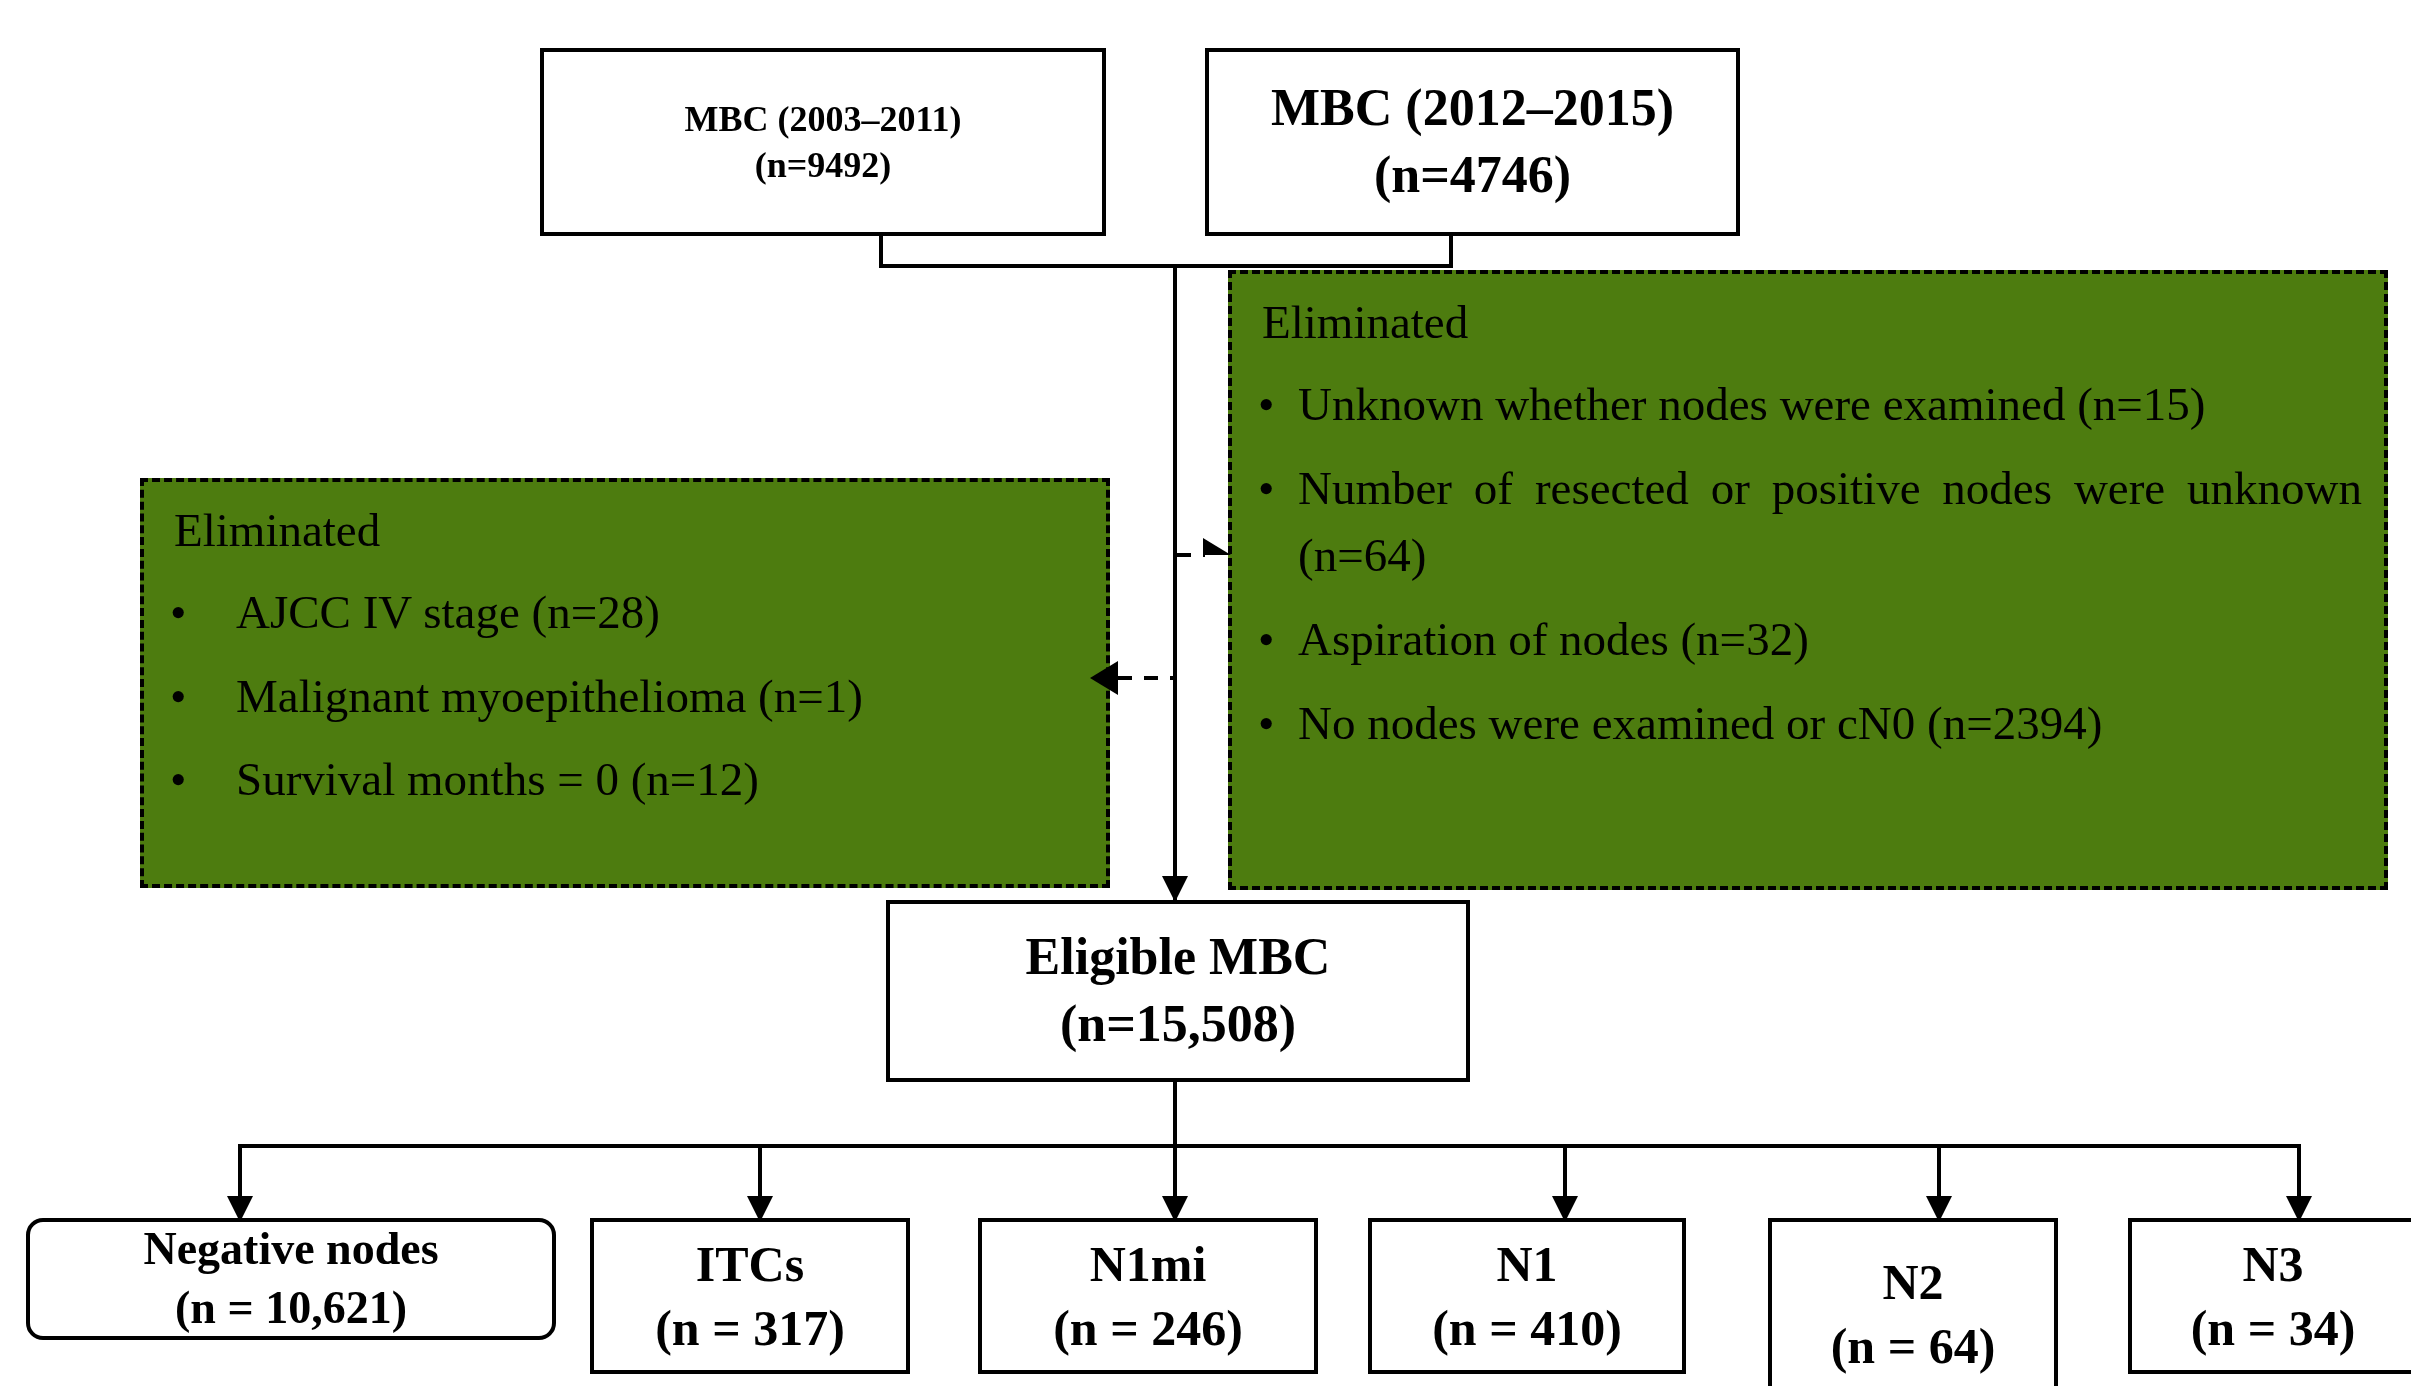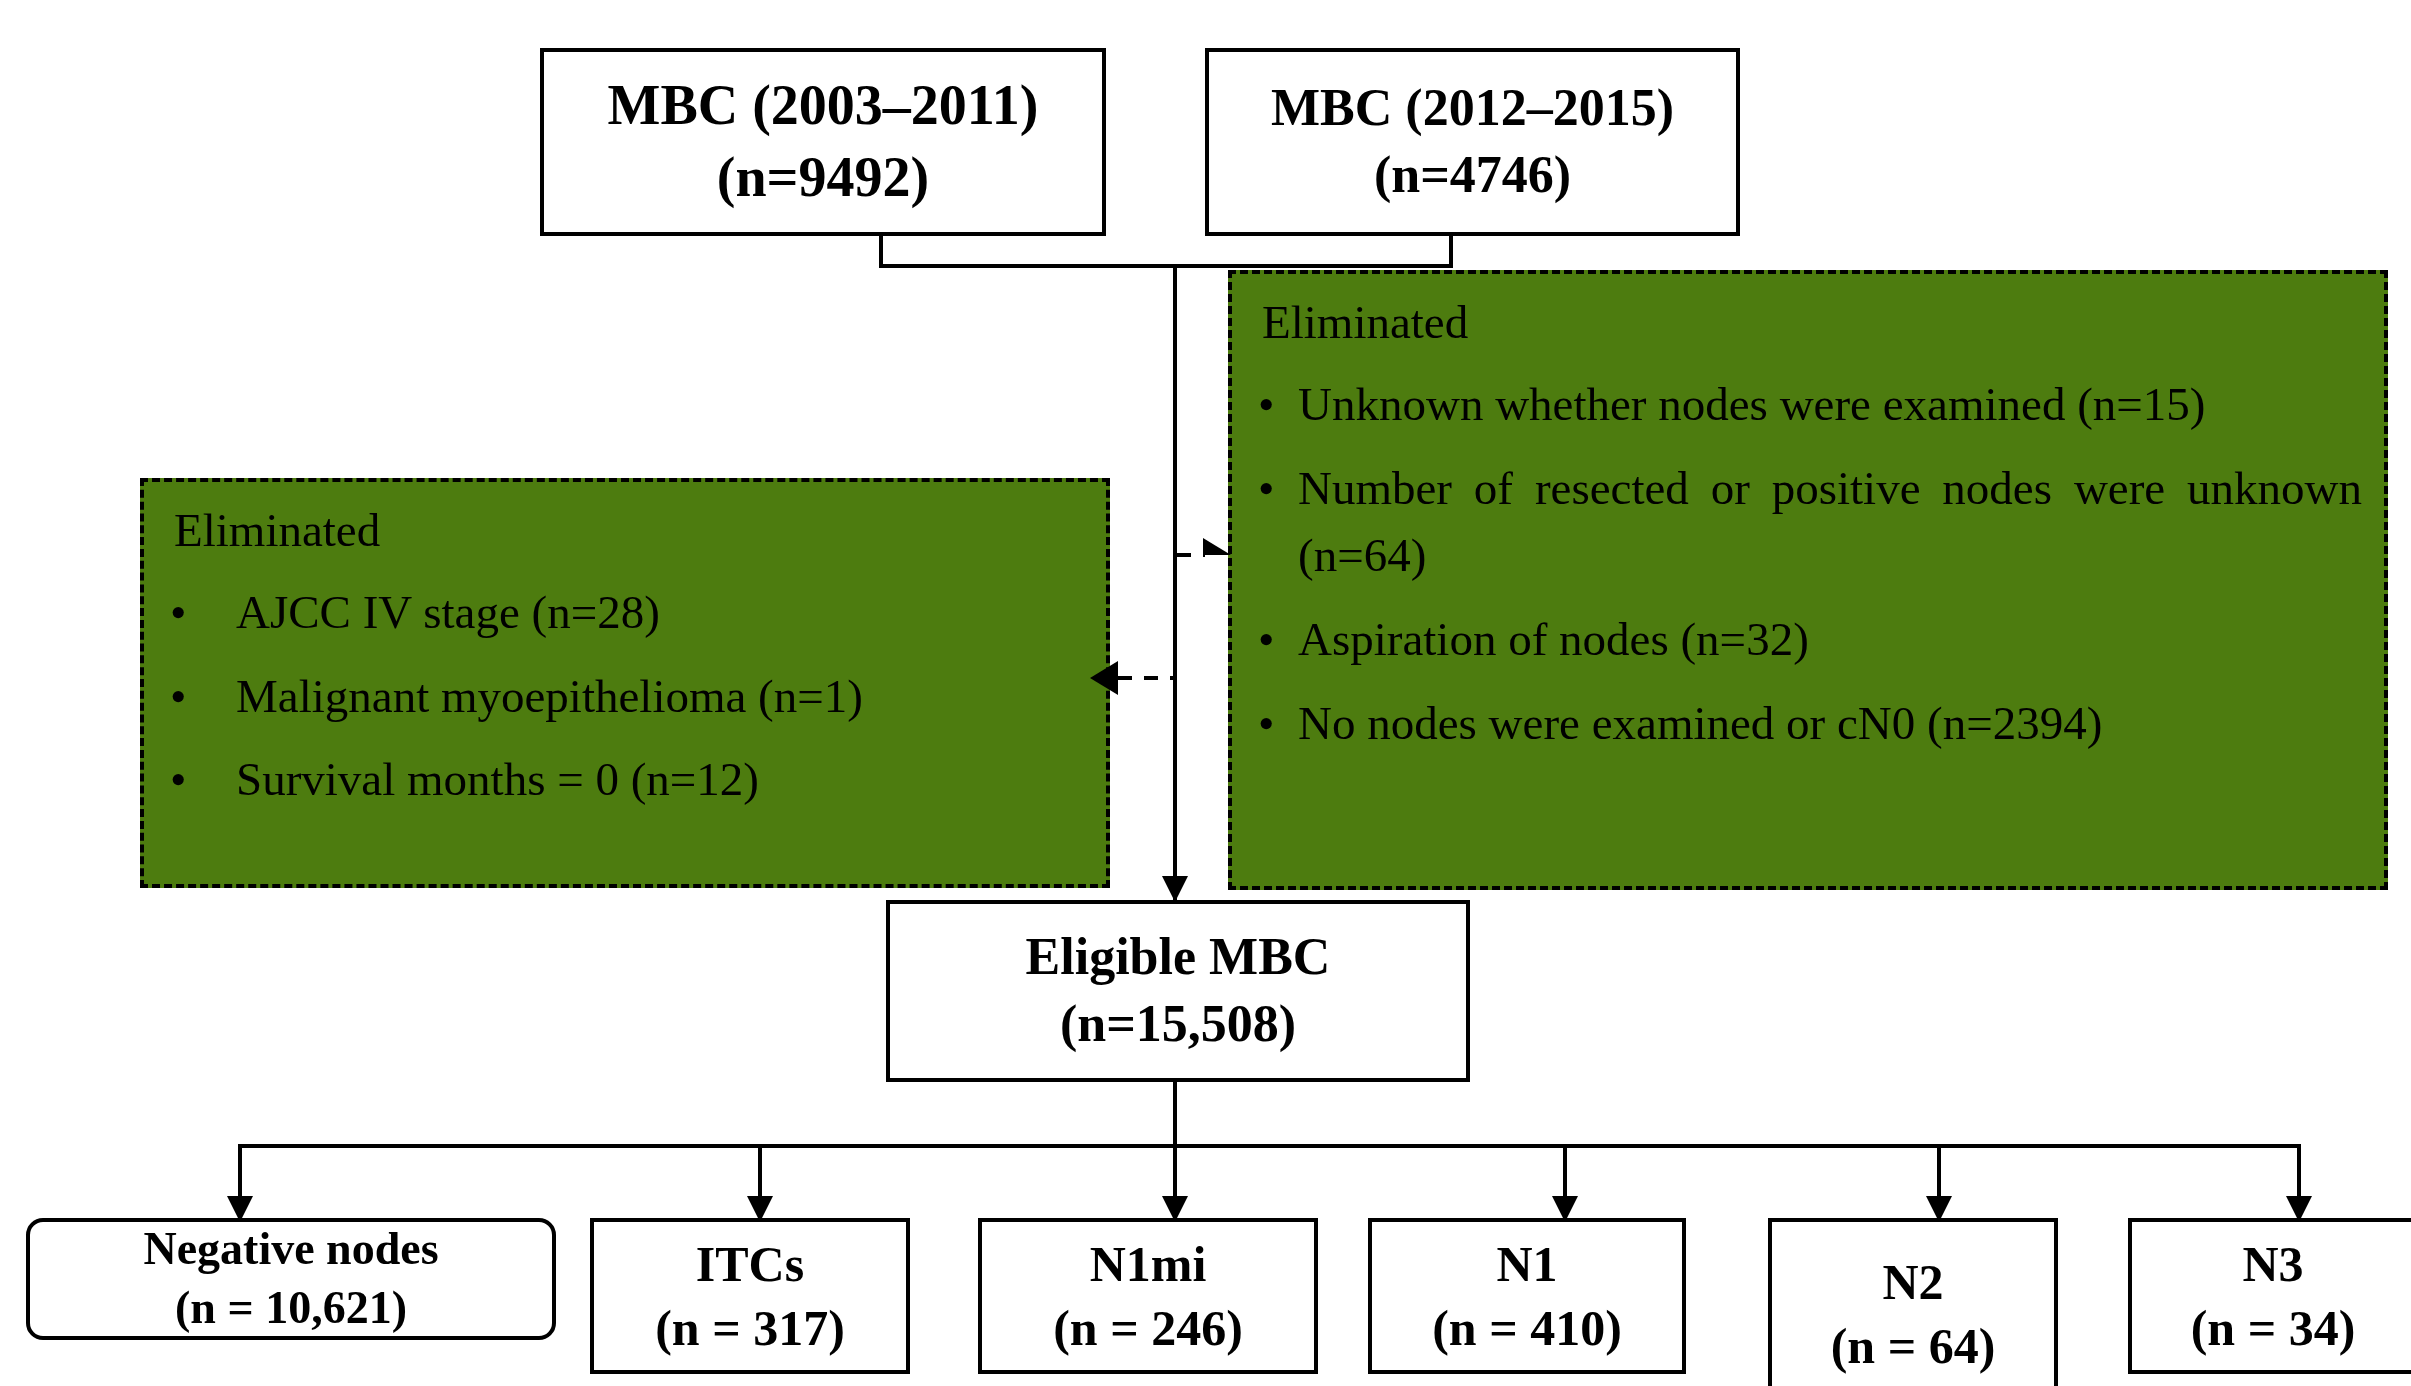--- a/index.html
+++ b/index.html
@@ -37,21 +37,21 @@
   .arrowleft{position:absolute;width:0;height:0;border-top:17px solid transparent;
              border-bottom:17px solid transparent;border-right:28px solid #000;}
   .dashseg{position:absolute;height:4px;
            background:repeating-linear-gradient(to right,#000 0 14px,transparent 14px 26px);}
 </style>
 </head>
 <body>
 
 <div id="canvas">
 
-  <div class="node" style="left:540px;top:48px;width:566px;height:188px;font-size:56px;">
+  <div class="node" style="left:540px;top:48px;width:566px;height:188px;font-size:36px;">
     <span class="l1 bold">MBC (2003–2011)</span>
     <span class="l2 bold">(n=9492)</span>
   </div>
 
   <div class="node" style="left:1205px;top:48px;width:535px;height:188px;font-size:52px;">
     <span class="l1 bold">MBC (2012–2015)</span>
     <span class="l2 bold">(n=4746)</span>
   </div>
 
   <div class="vline" style="left:879px;top:236px;height:32px;"></div>

